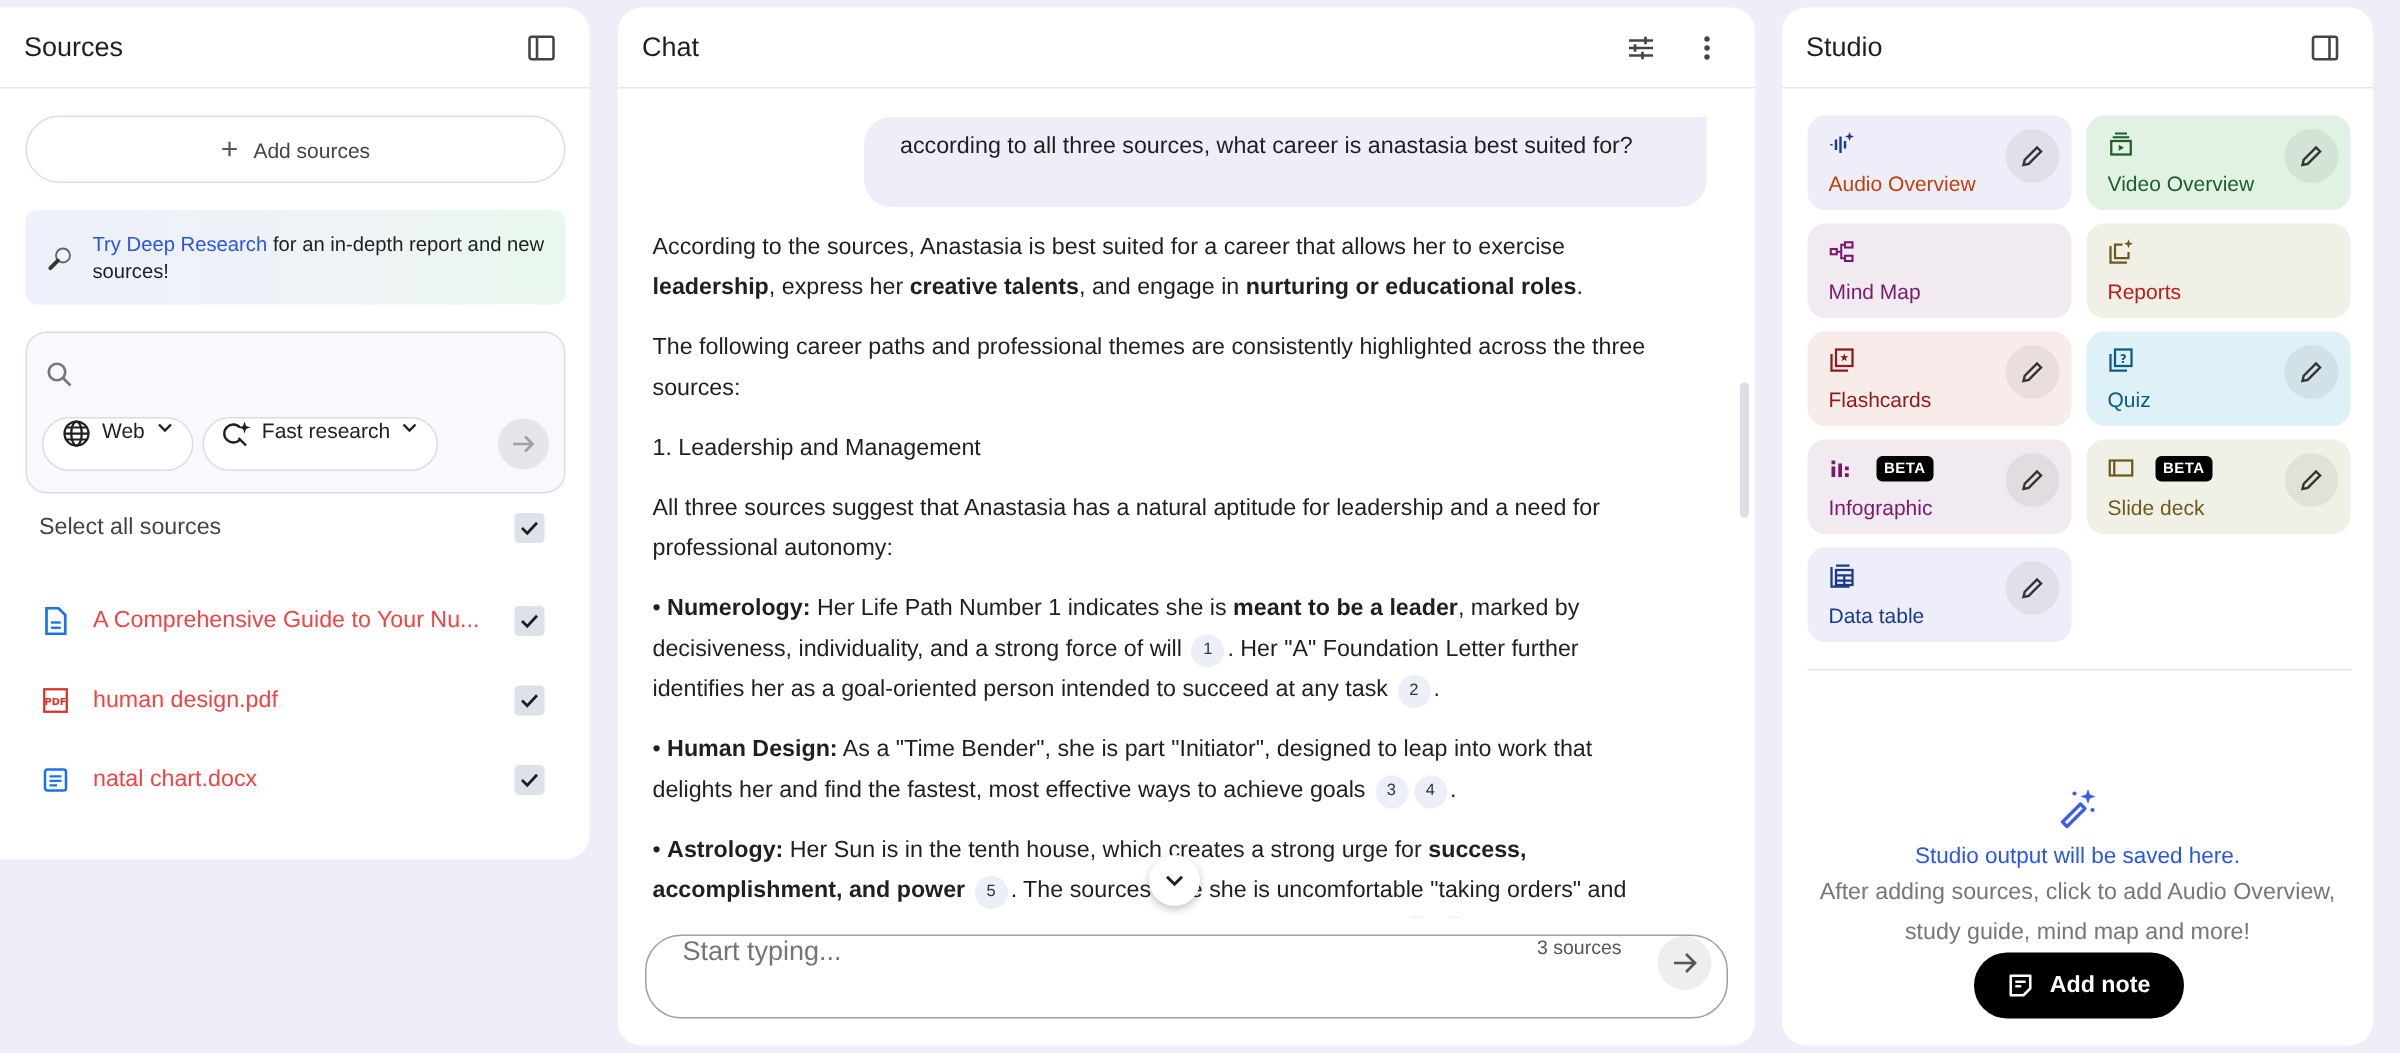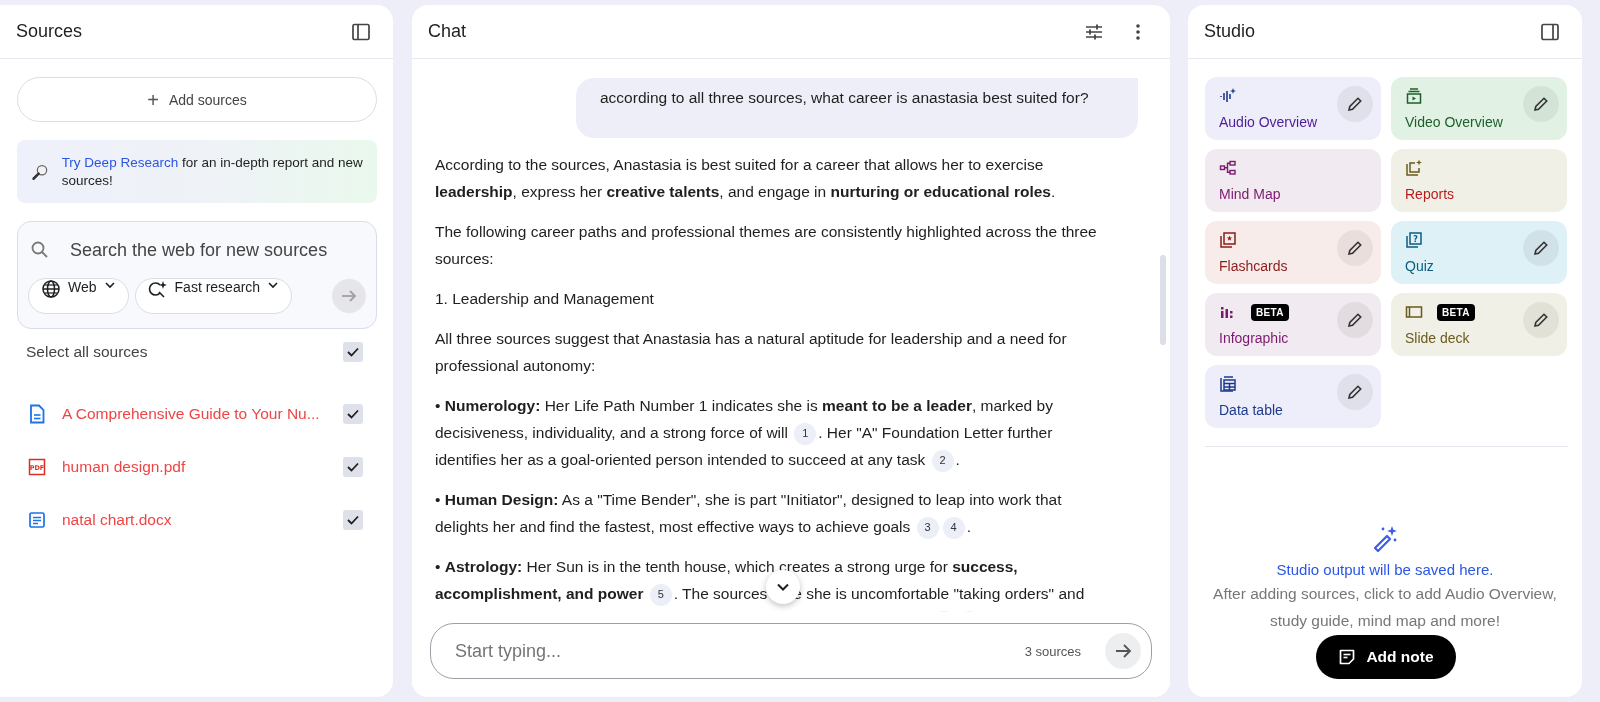--- a/index.html
+++ b/index.html
@@ -27,21 +27,21 @@
   }
   .panel-title { font-size: 18px; color: #1f1f1f; }
   .icon-btn {
     width: 32px; height: 32px;
     display: flex; align-items: center; justify-content: center;
     cursor: pointer;
     color: #444;
   }
 
   
-  #sources { left: 0; width: 393px; height: 692px; border-top-left-radius: 0; border-bottom-left-radius: 0; }
+  #sources { left: 0; width: 393px; height: 568px; border-top-left-radius: 0; border-bottom-left-radius: 0; }
   .add-sources {
     margin: 18px 16px 0 17px;
     height: 45px;
     border: 1px solid #dadce8;
     border-radius: 23px;
     display: flex; align-items: center; justify-content: center;
     gap: 10px;
     font-size: 14px; color: #444;
     cursor: pointer;
   }
@@ -143,21 +143,21 @@
     cursor: pointer; z-index: 3;
   }
   .fade {
     position: absolute; left: 0; right: 0; bottom: 0; height: 85px;
     background: #fff; z-index: 2;
   }
   .composer {
     position: absolute; left: 18px; right: 18px; bottom: 18px;
     height: 56px; border: 1px solid #9aa0a6; border-radius: 24px;
     background: #fff; z-index: 4;
-    display: flex; align-items: center; padding: 0 10px 0 24px;
+    display: flex; align-items: flex-start; padding: 0 10px 0 24px;
   }
   .composer input {
     flex: 1; border: none; outline: none; font-size: 18px;
     font-family: "Liberation Sans", sans-serif; color: #444;
   }
   .composer input::placeholder { color: #757575; }
   .src-count { font-size: 13px; color: #555; margin-right: 24px; }
   .send-btn {
     width: 36px; height: 36px; border-radius: 50%; background: #eceef0;
     display: flex; align-items: center; justify-content: center; cursor: pointer;
@@ -228,21 +228,20 @@
       <span class="link">Try Deep Research</span><span> for an in-depth report and new sources!</span>
     </div>
   </div>
 
   <div class="search-box">
     <div class="search-row">
       <svg width="20" height="20" viewBox="0 0 20 20">
           <circle cx="8" cy="8" r="5.5" fill="none" stroke="#777" stroke-width="1.8"></circle>
           <line x1="12" y1="12" x2="17" y2="17" stroke="#777" stroke-width="1.8"></line>
         </svg>
-      <input class="search-input" type="text" placeholder="Search the web for new sources" style="">
     </div>
     <div class="chip-row">
       <div class="chip">
         <svg width="20" height="20" viewBox="0 0 20 20">
             <circle cx="10" cy="10" r="8" fill="none" stroke="#1f1f1f" stroke-width="1.5"></circle>
             <ellipse cx="10" cy="10" rx="3.5" ry="8" fill="none" stroke="#1f1f1f" stroke-width="1.5"></ellipse>
             <line x1="2" y1="10" x2="18" y2="10" stroke="#1f1f1f" stroke-width="1.5"></line>
             <line x1="3.5" y1="6" x2="16.5" y2="6" stroke="#1f1f1f" stroke-width="1.2"></line>
             <line x1="3.5" y1="14" x2="16.5" y2="14" stroke="#1f1f1f" stroke-width="1.2"></line>
           </svg>
@@ -403,21 +402,21 @@
     <span class="icon-btn">
       <svg width="20" height="20" viewBox="0 0 20 20">
           <rect x="2" y="2.5" width="16" height="15" rx="1.5" fill="none" stroke="#444" stroke-width="1.7"></rect>
           <line x1="13" y1="2.5" x2="13" y2="17.5" stroke="#444" stroke-width="1.7"></line>
         </svg>
     </span>
   </div>
 
   <div class="studio-grid">
 
-    <div class="tile" style="background:#eeeefa;color:#4c1d95;text-decoration:underline;">
+    <div class="tile" style="background:#eeeefa;color:#c2410c;text-decoration:underline;">
       <div class="t-icon">
           <svg width="18" height="18" viewBox="0 0 18 18">
             <g stroke="#1d3a8a" stroke-width="1.6">
               <line x1="2" y1="9" x2="2" y2="10"></line>
               <line x1="5" y1="6" x2="5" y2="13"></line>
               <line x1="8" y1="4" x2="8" y2="15"></line>
               <line x1="11" y1="7" x2="11" y2="12"></line>
             </g>
             <path d="M14 1 L14.8 3.2 L17 4 L14.8 4.8 L14 7 L13.2 4.8 L11 4 L13.2 3.2 Z" fill="#1d3a8a"></path>
           </svg>

